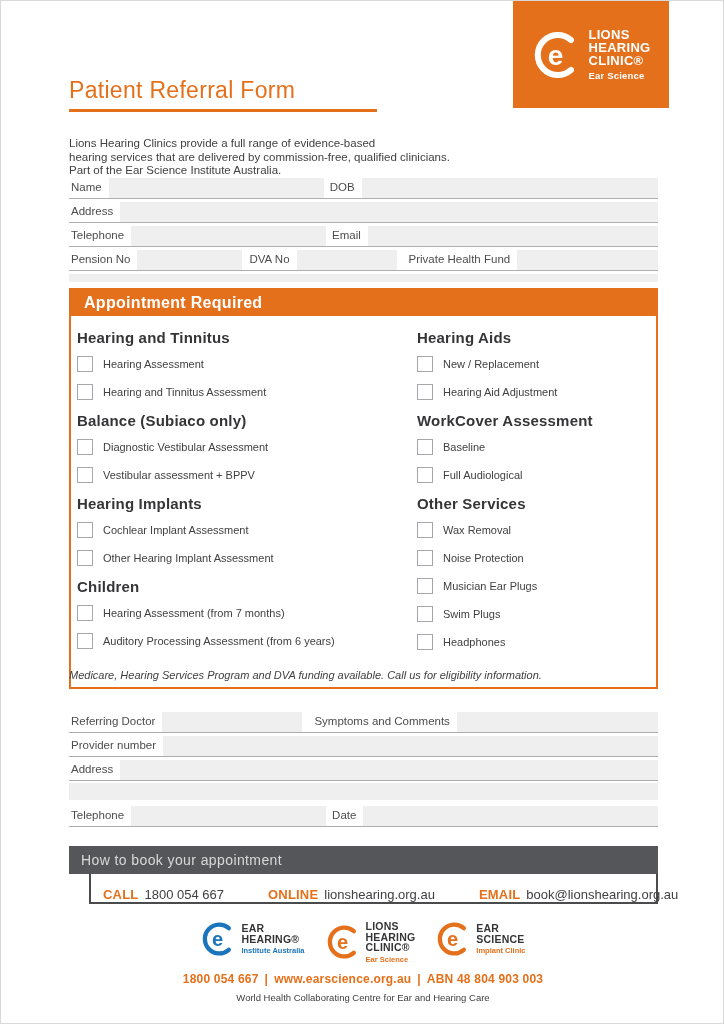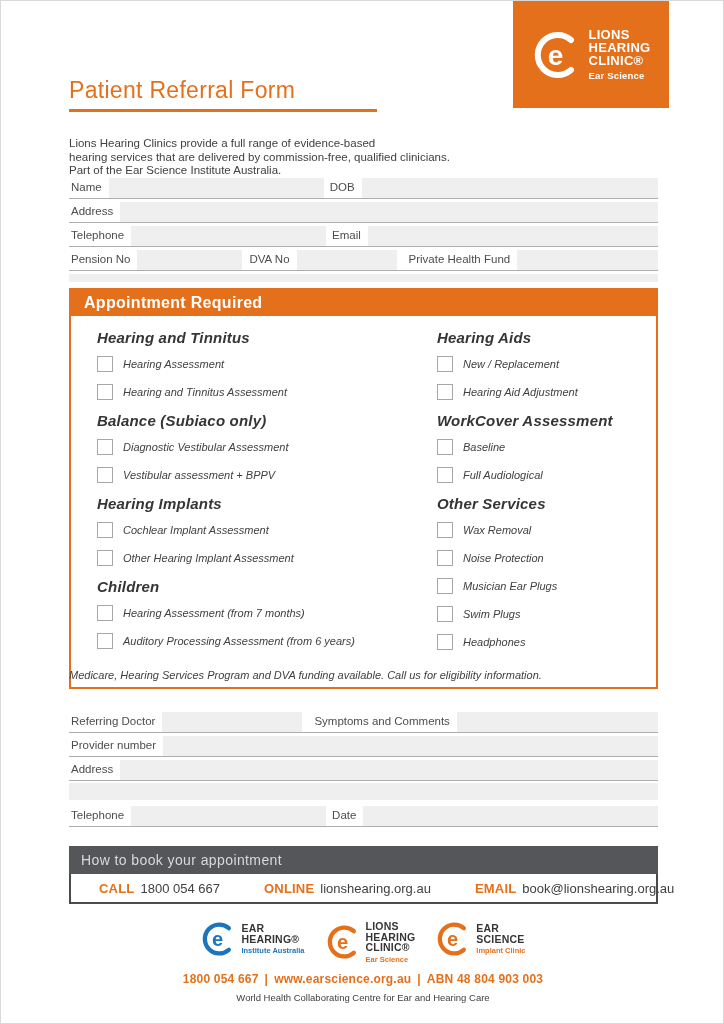--- a/index.html
+++ b/index.html
@@ -36,37 +36,37 @@
   .row-spacer { height:8px; background:#EFEFF0; margin-top:3px; }
   .row-gray { height:17px; background:#EFEFF0; margin-bottom:5px; }
   .top-form { top:176px; }
   .bottom-form { top:710px; }
   .w215 { width:215px; } .w195 { width:195px; } .w105 { width:105px; }
   .w100 { width:100px; } .w140 { width:140px; }
 
   
   .appt-box { position:absolute; left:68px; top:287px; width:589px; height:401px; border:2px solid #E5701B; background:#fff; }
   .appt-header { background:#E5701B; color:#ffffff; font-size:16px; font-weight:bold; height:26px; line-height:26px; padding-left:13px; letter-spacing:.3px; }
-  .appt-cols { display:flex; padding:0 0 0 26px;font-style:italic; }
+  .appt-cols { display:flex; padding:0 0 0 6px; }
   .col-left { width:340px; flex:0 0 340px; }
   .col-right { flex:1 1 auto; }
   .appt-section { margin-top:8px; }
   .appt-section.first { margin-top:12px; }
   .appt-section h3 { font-size:15px; line-height:19px; color:#353537; margin:0 0 8px 0; letter-spacing:.2px; }
   .chk-row { display:flex; align-items:center; height:18px; margin-bottom:10px; }
   .chk { width:16px; height:16px; border:1px solid #A5A7AA; background:#fff; margin-right:10px; flex:0 0 16px; }
   .chk-label { font-size:11px; color:#414042; white-space:nowrap; }
 
   
   .note { position:absolute; left:68px; top:668px; font-size:11px; font-style:italic; color:#414042; }
 
   
   .booking { position:absolute; left:68px; top:845px; width:589px; }
   .booking-bar { background:#545659; color:#D9D9DA; height:28px; line-height:28px; font-size:14px; padding-left:12px; letter-spacing:.4px; }
-  .booking-row { border:2px solid #4A4B4D; border-top:none; background:#fff; height:30px; display:flex; align-items:center; padding-left:28px; font-size:13px; }
+  .booking-row { border:2px solid #4A4B4D; border-top:none; background:#fff; height:30px; display:flex; align-items:flex-end; padding-left:12px; font-size:13px;margin-left:20px; }
   .bk-group { display:flex; align-items:center; margin-right:44px; white-space:nowrap; }
   .bk-label { color:#E5701B; font-weight:bold; margin-right:6px; letter-spacing:.2px; }
   .bk-value { color:#414042; }
 
   
   .footer { position:absolute; left:0; top:920px; width:724px; text-align:center; }
   .logos { display:flex; justify-content:center; align-items:flex-start; gap:20px; margin-bottom:8px; }
   .f-logo { display:flex; align-items:center; gap:5px; text-align:left; }
   .f-logo .e-icon { width:36px; height:36px; }
   .f-logo-lines { font-size:10.5px; font-weight:bold; line-height:10.5px; color:#353537; letter-spacing:.2px; }

